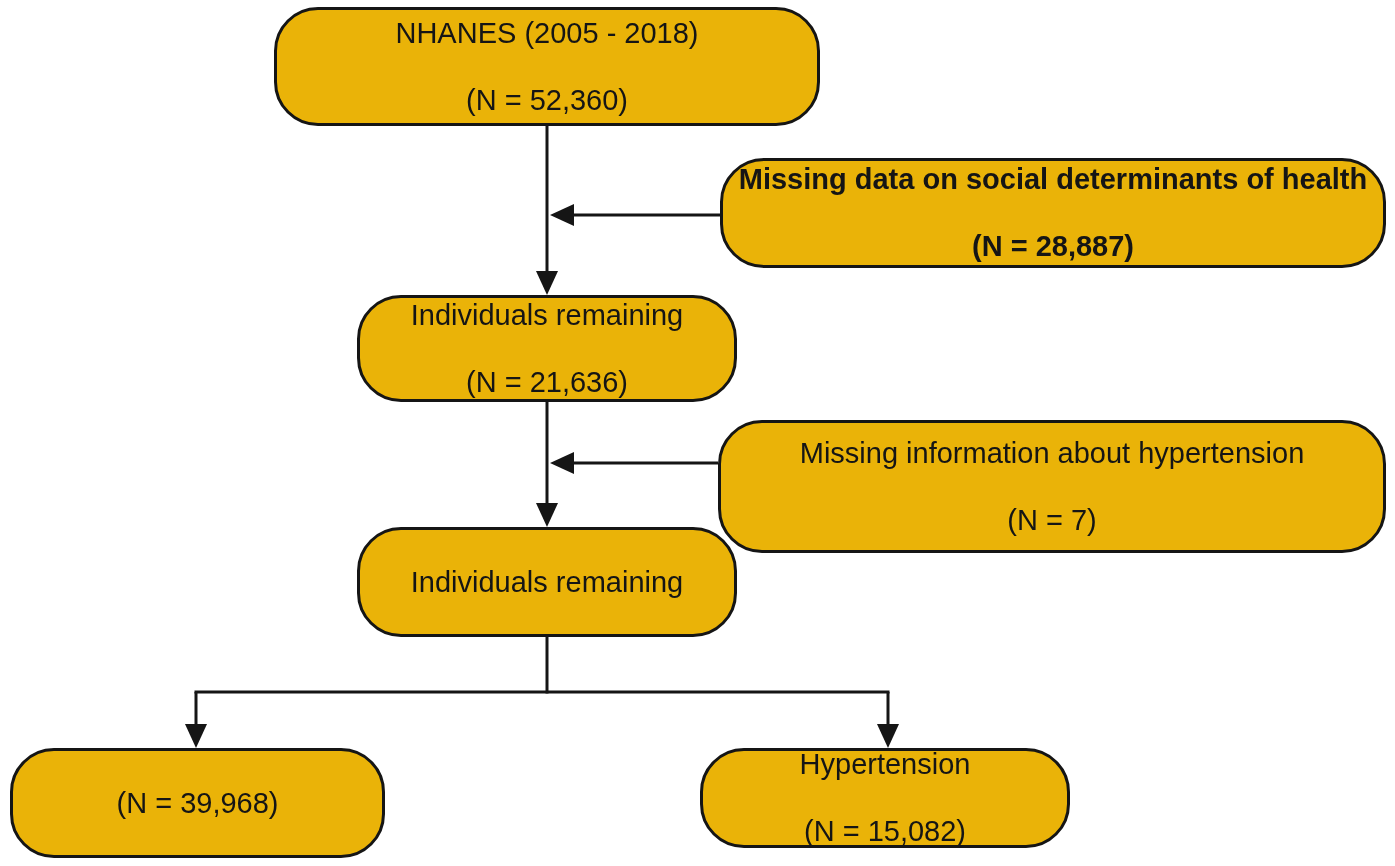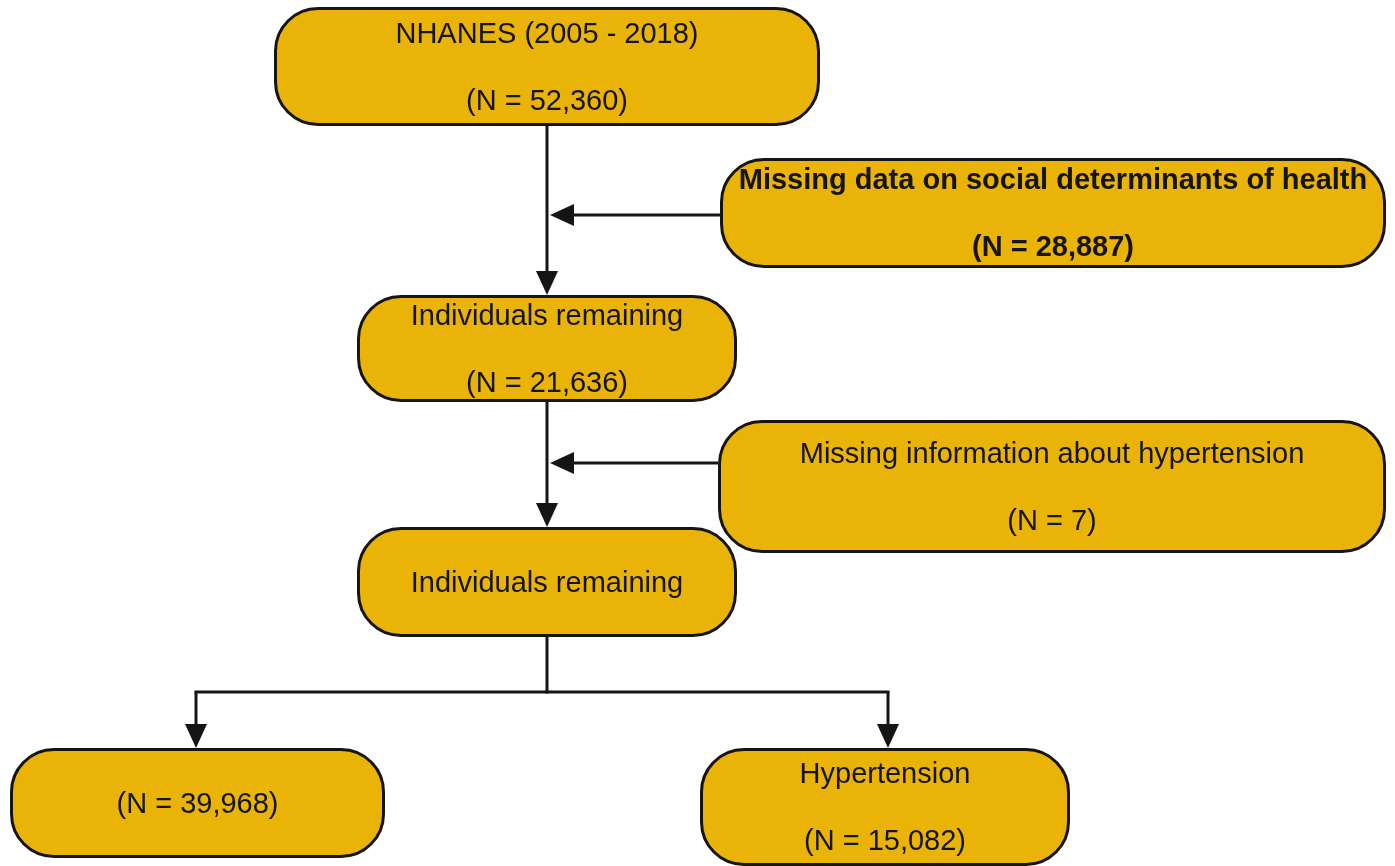--- a/index.html
+++ b/index.html
@@ -42,21 +42,21 @@
   }
   .node .line { white-space: nowrap; }
 
   
   .n-source   { left: 274px; top:   7px; width: 546px; height: 119px; }
   .n-excl1    { left: 720px; top: 158px; width: 666px; height: 110px; font-weight: bold; }
   .n-rem1     { left: 357px; top: 295px; width: 380px; height: 107px; }
   .n-excl2    { left: 718px; top: 410px; width: 668px; height: 133px; margin-top: 10px; }
   .n-rem2     { left: 357px; top: 527px; width: 380px; height: 110px; }
   .n-nohtn    { left:  10px; top: 748px; width: 375px; height: 110px; }
-  .n-htn      { left: 700px; top: 748px; width: 370px; height: 118px; }
+  .n-htn      { left: 700px; top: 748px; width: 370px; height: 100px; }
 </style>
 </head>
 <body>
 
 <div class="canvas">
 
   <svg class="connectors" viewBox="0 0 1395 866" xmlns="http://www.w3.org/2000/svg" aria-hidden="true">
     <g stroke="#151515" stroke-width="3" fill="none">
 
       <line x1="547" y1="126" x2="547" y2="277"></line>

